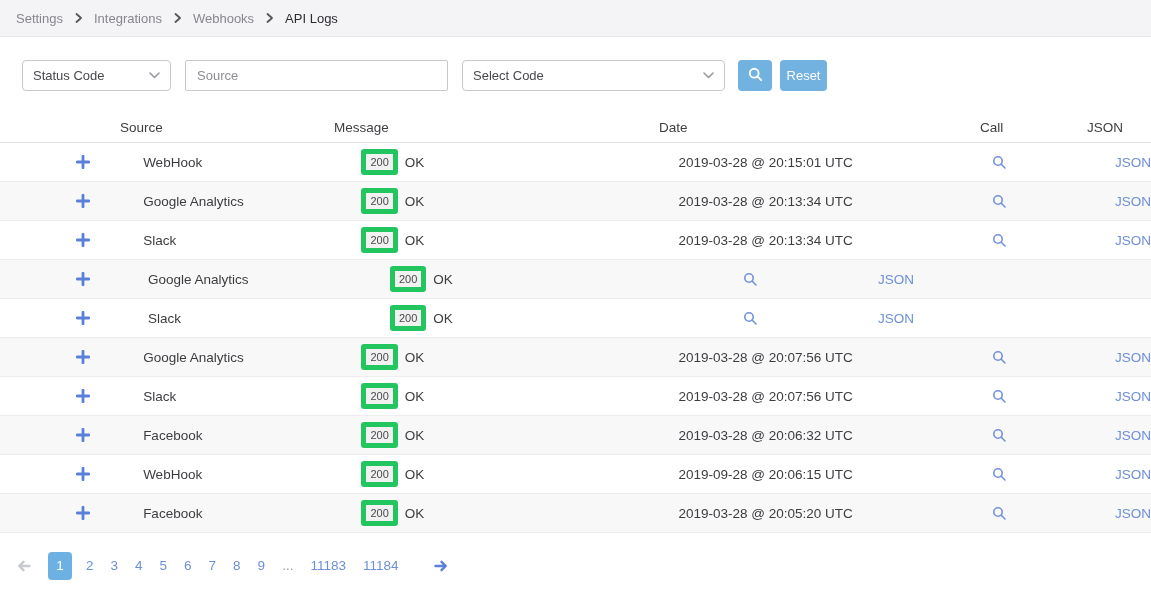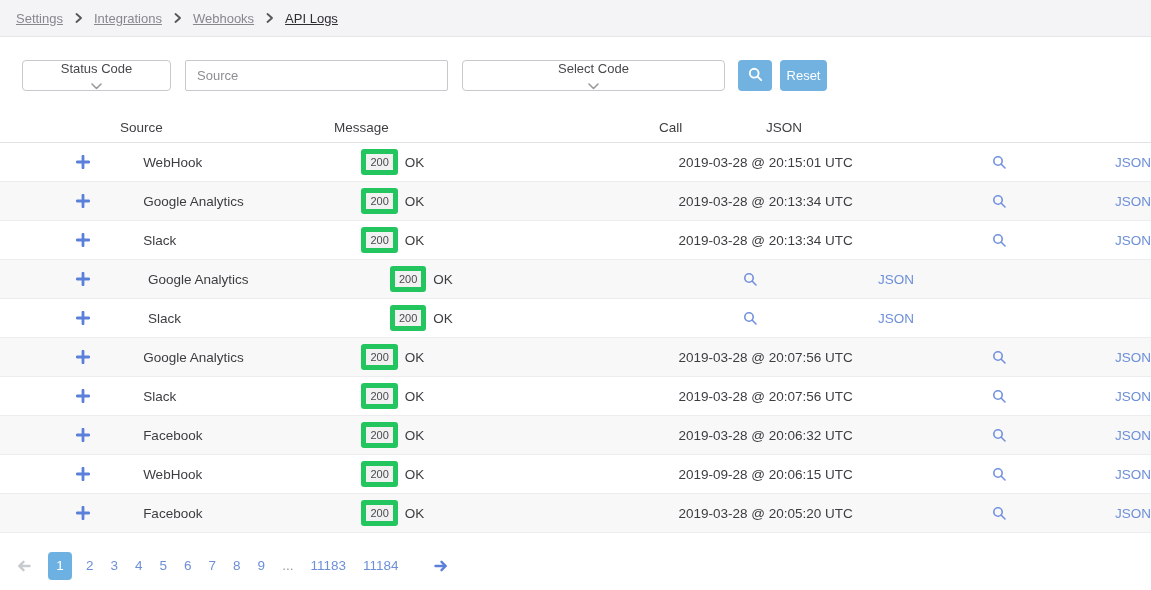--- a/index.html
+++ b/index.html
@@ -8,29 +8,29 @@
     width: 1151px; height: 590px; overflow: hidden;
     background: #ffffff;
     font-family: "Liberation Sans", sans-serif;
     color: #3d3d41; font-size: 13.5px;
   }
   
   .topbar {
     height: 37px; background: #f4f4f7; border-bottom: 1px solid #e6e6e9;
     display: flex; align-items: center; padding: 0 16px; font-size: 13px;
   }
-  .crumb { color: #87878c; cursor: pointer; text-decoration: underline; }
+  .crumb { color: #87878c; cursor: pointer; }
   .crumb.current { color: #2e2e32; cursor: default; }
   .crumb-sep { margin: 0 11px; display: inline-flex; align-items: center; }
   
   .filters { display: flex; align-items: center; padding: 23px 0 0 22px; }
   .select-box {
     height: 31px; border: 1px solid #c9c9cd; border-radius: 4px; background: #fff;
     display: flex; align-items: center; justify-content: space-between;
-    padding: 0 10px; font-size: 13px; color: #48484c; cursor: pointer; flex-direction: column;
+    padding: 0 10px; font-size: 13px; color: #48484c; cursor: pointer;
   }
   .select-status { width: 149px; margin-right: 14px; }
   .select-call { width: 263px; margin-right: 13px; }
   .chev-down { color: #9a9aa0; display: inline-flex; }
   .text-input {
     height: 31px; width: 263px; margin-right: 14px;
     border: 1px solid #c9c9cd; border-radius: 2px; padding: 0 11px;
     font-size: 13px; font-family: "Liberation Sans", sans-serif; color: #3d3d41;
   }
   .text-input::placeholder { color: #8d8d93; }
@@ -136,20 +136,21 @@
     </span>
   </button>
   <button class="btn btn-reset">Reset</button>
 </div>
 
 <div class="table">
   <div class="thead">
     <div class="c-expand"></div>
     <div class="c-source">Source</div>
     <div class="c-message">Message</div>
+    <div class="c-date">Date</div>
     <div class="c-call">Call</div>
     <div class="c-json">JSON</div>
   </div>
   <div id="rows">
   <div class="trow">
     <div class="c-expand">
       <span class="expand-plus">
         <svg width="14" height="14" viewBox="0 0 14 14">
               <path d="M7 1.2 V12.8 M1.2 7 H12.8" fill="none" stroke="#5b80d9" stroke-width="2.8" stroke-linecap="round"></path>
             </svg>

